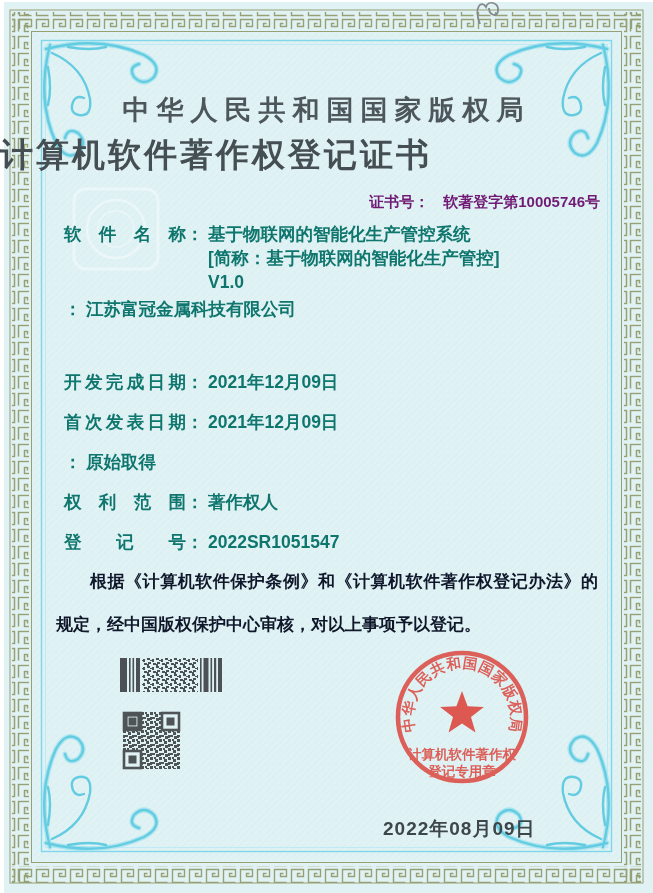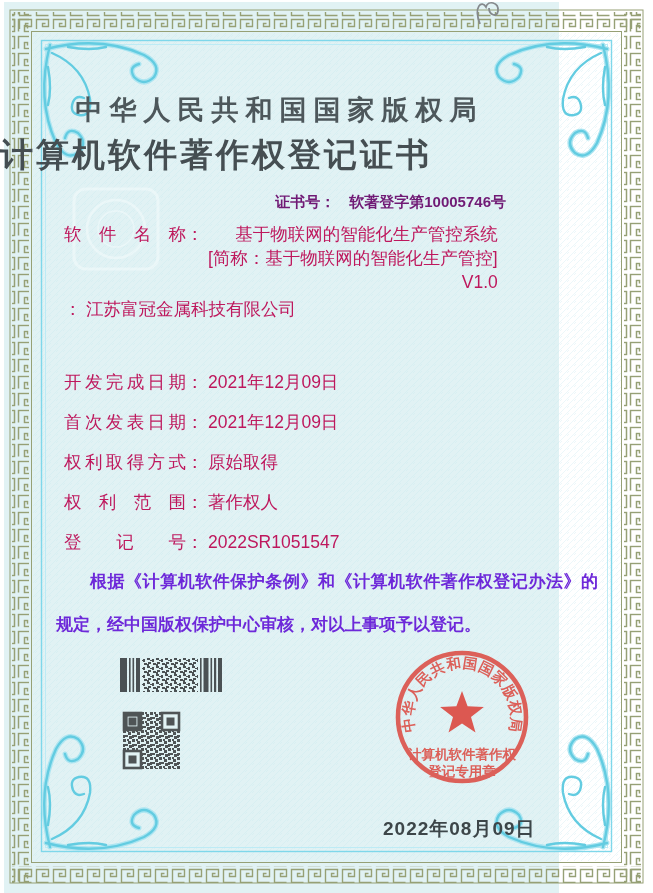--- a/index.html
+++ b/index.html
@@ -1,37 +1,37 @@
 <!DOCTYPE html>
 <html><head>
 <meta charset="utf-8">
 <style>
   html,body{margin:0;padding:0;}
   body{width:653px;height:893px;background:#ffffff;overflow:hidden;
        font-family:"Liberation Sans", sans-serif;}
-  .page{position:relative;width:559px;height:893px;background:#ffffff;}
+  .page{position:relative;width:653px;height:893px;background:#ffffff;}
   .paper{position:absolute;left:4px;top:2px;right:0;bottom:0;background:#e1f2f4;}
   .gfx{position:absolute;left:0;top:0;z-index:1;pointer-events:none;}
   .txt{position:absolute;z-index:2;color:#414c50;}
   .authority{left:0;right:0;top:92px;text-align:center;
      font-family:"DejaVu Serif","Liberation Serif",serif;
      font-size:27px;font-weight:bold;letter-spacing:7px;color:#4d575b;}
   .cert-title{left:0;right:0;top:133px;text-align:left;
      font-family:"DejaVu Serif","Liberation Serif",serif;
      font-size:33px;font-weight:bold;letter-spacing:3px;color:#454e52;}
   .certno{right:53px;top:193px;font-size:15px;font-weight:bold;color:#701a75;}
   .certno .sp{margin-left:14px;}
-  .frow{left:64px;font-size:17.5px;font-weight:normal;color:#be185d;display:flex;}
+  .frow{left:64px;font-size:17.5px;font-weight:bold;color:#0f766e;display:flex;}
   .flabel{display:inline-block;width:122px;text-align:justify;text-align-last:justify;}
   .fcolon{display:inline-block;width:12px;}
-  .fval{margin-left:10px;white-space:pre-line;line-height:24px;text-align:right;}
+  .fval{margin-left:10px;white-space:pre-line;line-height:24px;}
   .frow1{top:222px;} .frow2{top:297px;} .frow3{top:370px;} .frow4{top:410px;}
   .frow5{top:450px;} .frow6{top:490px;} .frow7{top:530px;}
   .statement{left:56px;width:542px;top:560px;font-size:17px;font-weight:bold;
-     color:#6d28d9;line-height:2.55;text-align:justify;text-indent:2em;}
+     color:#0f172a;line-height:2.55;text-align:justify;text-indent:2em;}
   .serial{left:104px;top:778px;font-size:20px;
      font-family:"DejaVu Serif","Liberation Serif",serif;color:#4d5356;}
   .serial .num{color:#cf4b42;letter-spacing:2px;font-weight:normal;
      font-family:"DejaVu Sans Mono","Liberation Mono",monospace;font-size:19px;}
   .issue-date{left:383px;top:816px;font-size:19px;font-weight:bold;
      color:#3d4649;letter-spacing:1px;z-index:4;}
   .sealtxt{font-weight:bold;}
 </style>
 </head>
 <body>
@@ -172,21 +172,20 @@
     <span class="flabel">开发完成日期</span>
     <span class="fcolon">：</span>
     <span class="fval">2021年12月09日</span>
   </div>
   <div class="txt frow frow4">
     <span class="flabel">首次发表日期</span>
     <span class="fcolon">：</span>
     <span class="fval">2021年12月09日</span>
   </div>
   <div class="txt frow frow5">
-    <span class="flabel">权利取得方式</span>
     <span class="fcolon">：</span>
     <span class="fval">原始取得</span>
   </div>
   <div class="txt frow frow6">
     <span class="flabel">权利范围</span>
     <span class="fcolon">：</span>
     <span class="fval">著作权人</span>
   </div>
   <div class="txt frow frow7">
     <span class="flabel">登记号</span>

